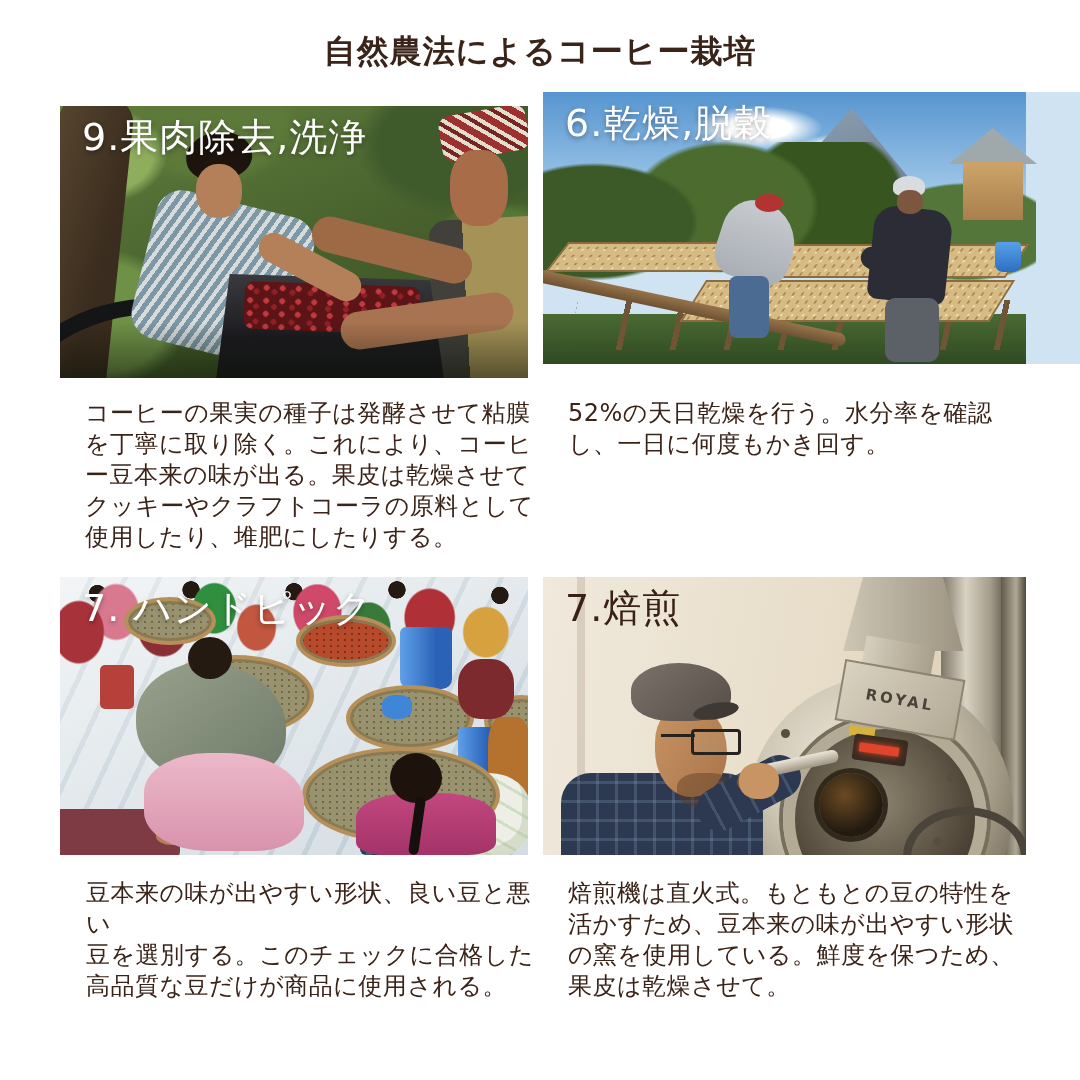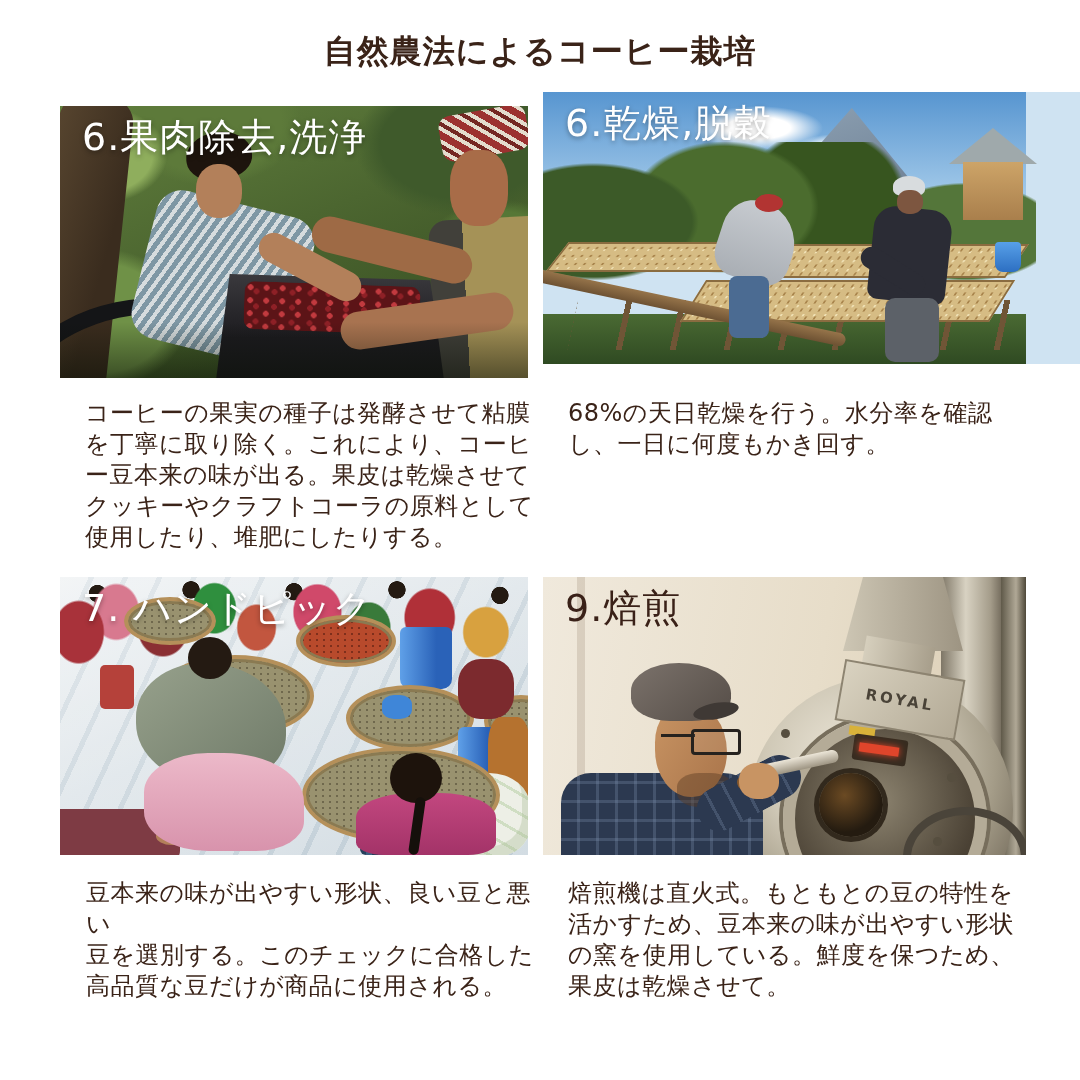--- a/index.html
+++ b/index.html
@@ -250,21 +250,21 @@
     <i class="p5-boy-face"></i>
     <i class="p5-man-body"></i>
     <i class="p5-man-band"></i>
     <i class="p5-man-face"></i>
     <i class="p5-crate"></i>
     <i class="p5-cherries"></i>
     <i class="p5-boy-arm"></i>
     <i class="p5-man-arm1"></i>
     <i class="p5-man-arm2"></i>
     <i class="p5-shade"></i>
-    <span class="step-label label-light">6.果肉除去,洗浄</span>
+    <span class="step-label label-light">9.果肉除去,洗浄</span>
   </div>
   <div class="caption" id="caption5">コーヒーの果実の種子は発酵させて粘膜
 を丁寧に取り除く。これにより、コーヒ
 ー豆本来の味が出る。果皮は乾燥させて
 クッキーやクラフトコーラの原料として
 使用したり、堆肥にしたりする。</div>
 
   <div class="photo" id="photo6">
     <i class="p6-sky"></i>
     <i class="p6-cloud1"></i>
@@ -283,21 +283,21 @@
     <i class="p6-w1-cap"></i>
     <i class="p6-w1-legs"></i>
     <i class="p6-w2-body"></i>
     <i class="p6-w2-cap"></i>
     <i class="p6-w2-head"></i>
     <i class="p6-w2-arm"></i>
     <i class="p6-w2-legs"></i>
     <i class="p6-bucket"></i>
     <span class="step-label label-light">6.乾燥,脱穀</span>
   </div>
-  <div class="caption" id="caption6">68%の天日乾燥を行う。水分率を確認
+  <div class="caption" id="caption6">52%の天日乾燥を行う。水分率を確認
 し、一日に何度もかき回す。</div>
 
   <div class="photo" id="photo7">
     <i class="p7-folds"></i>
     <i class="p7-crowd"></i>
     <i class="tray p7-t2"></i>
     <i class="tray p7-t3"></i>
     <i class="p7-b2"></i>
     <i class="bkt p7-b1"></i>
     <i class="tray p7-t1"></i>
@@ -351,20 +351,20 @@
     <i class="p8-face"></i>
     <i class="p8-cap"></i>
     <i class="p8-brim"></i>
     <i class="p8-temple"></i>
     <i class="p8-glasses"></i>
     <i class="p8-beard"></i>
     <i class="p8-arm"></i>
     <i class="p8-trier"></i>
     <i class="p8-thandle"></i>
     <i class="p8-hand"></i>
-    <span class="step-label label-dark">9.焙煎</span>
+    <span class="step-label label-dark">7.焙煎</span>
   </div>
   <div class="caption" id="caption8">焙煎機は直火式。もともとの豆の特性を
 活かすため、豆本来の味が出やすい形状
 の窯を使用している。鮮度を保つため、
 果皮は乾燥させて。</div>
 
 </div>
 
 </body></html>

